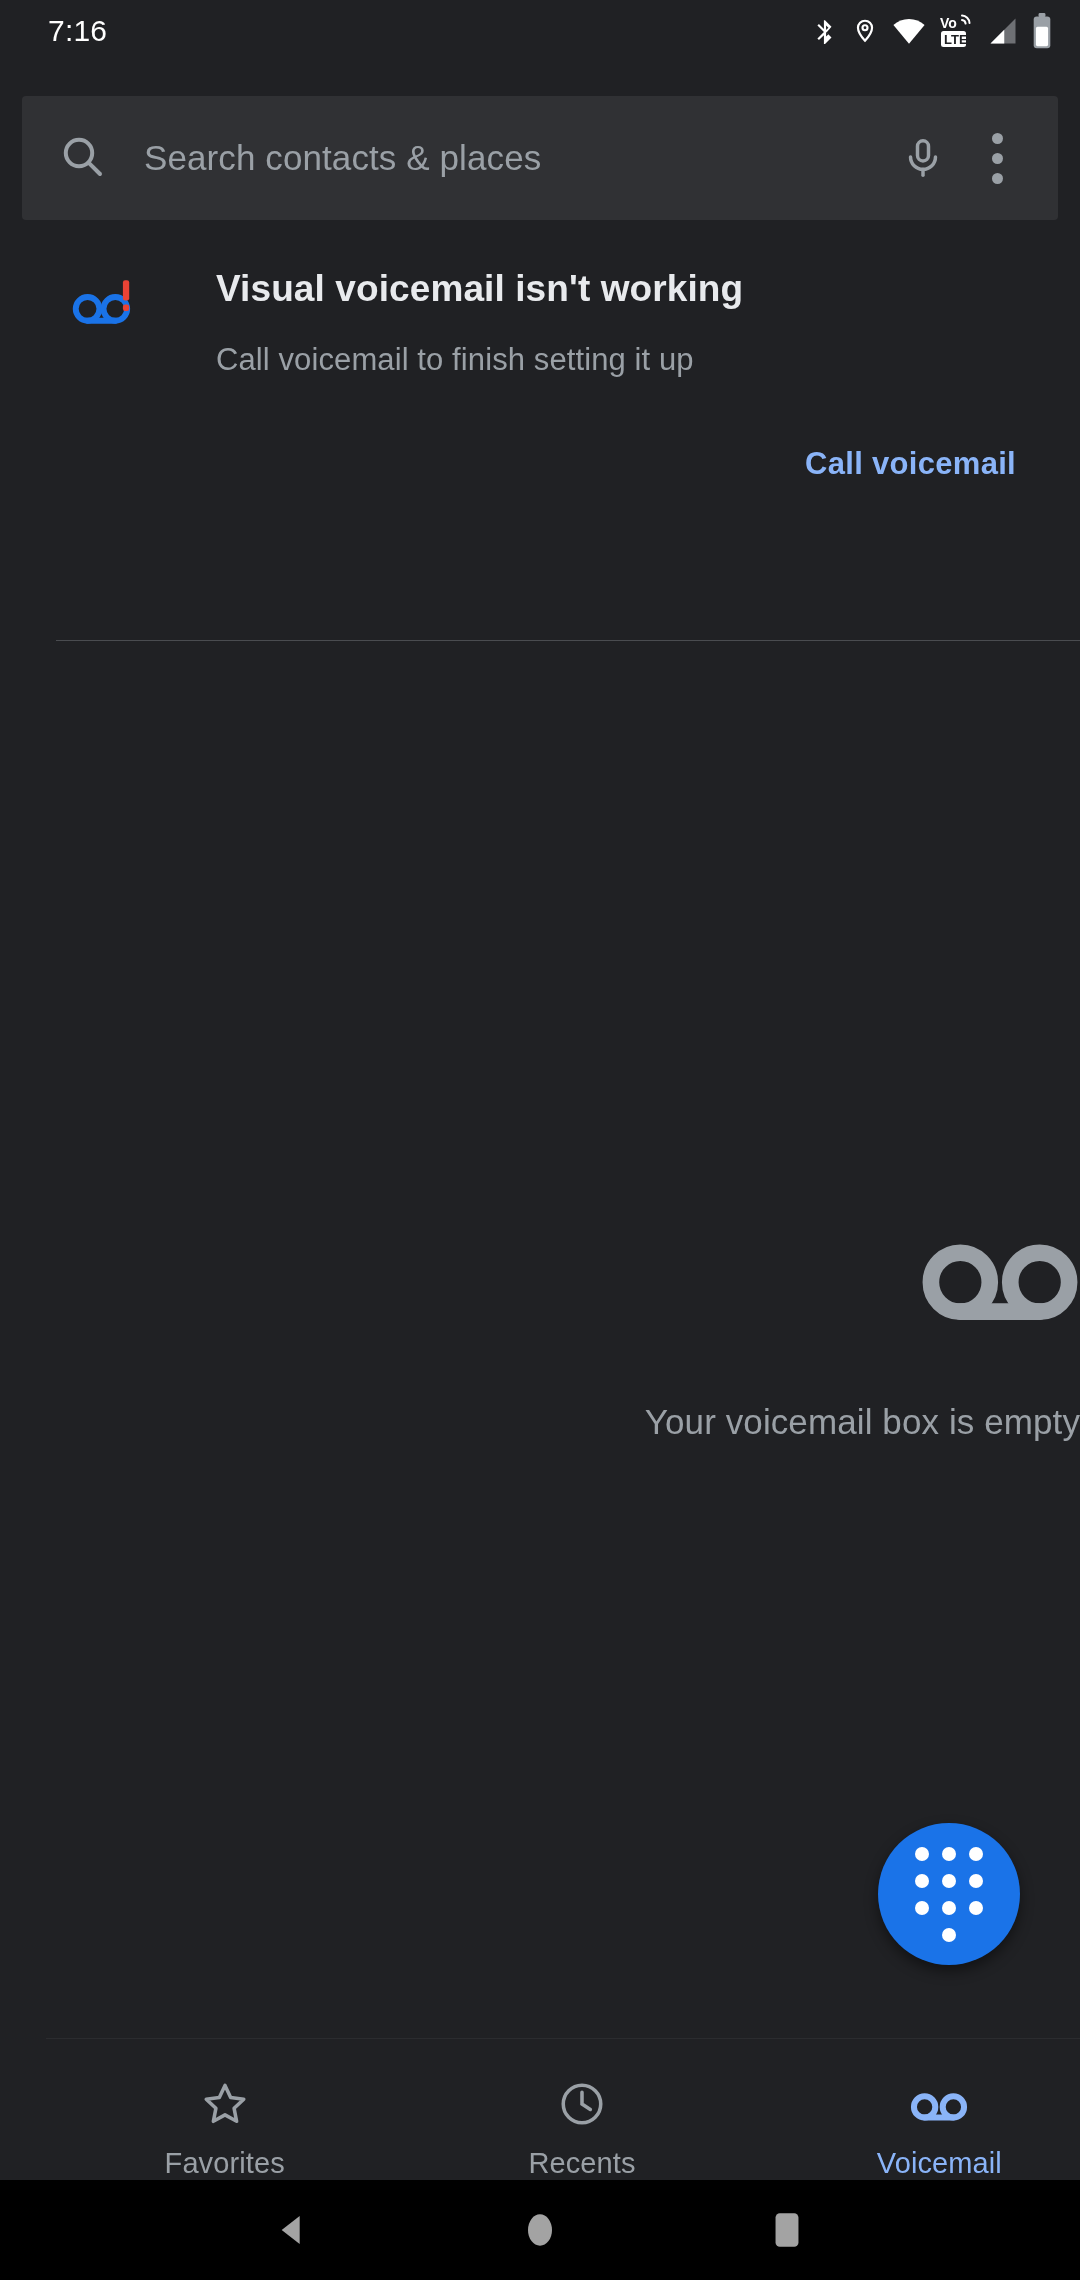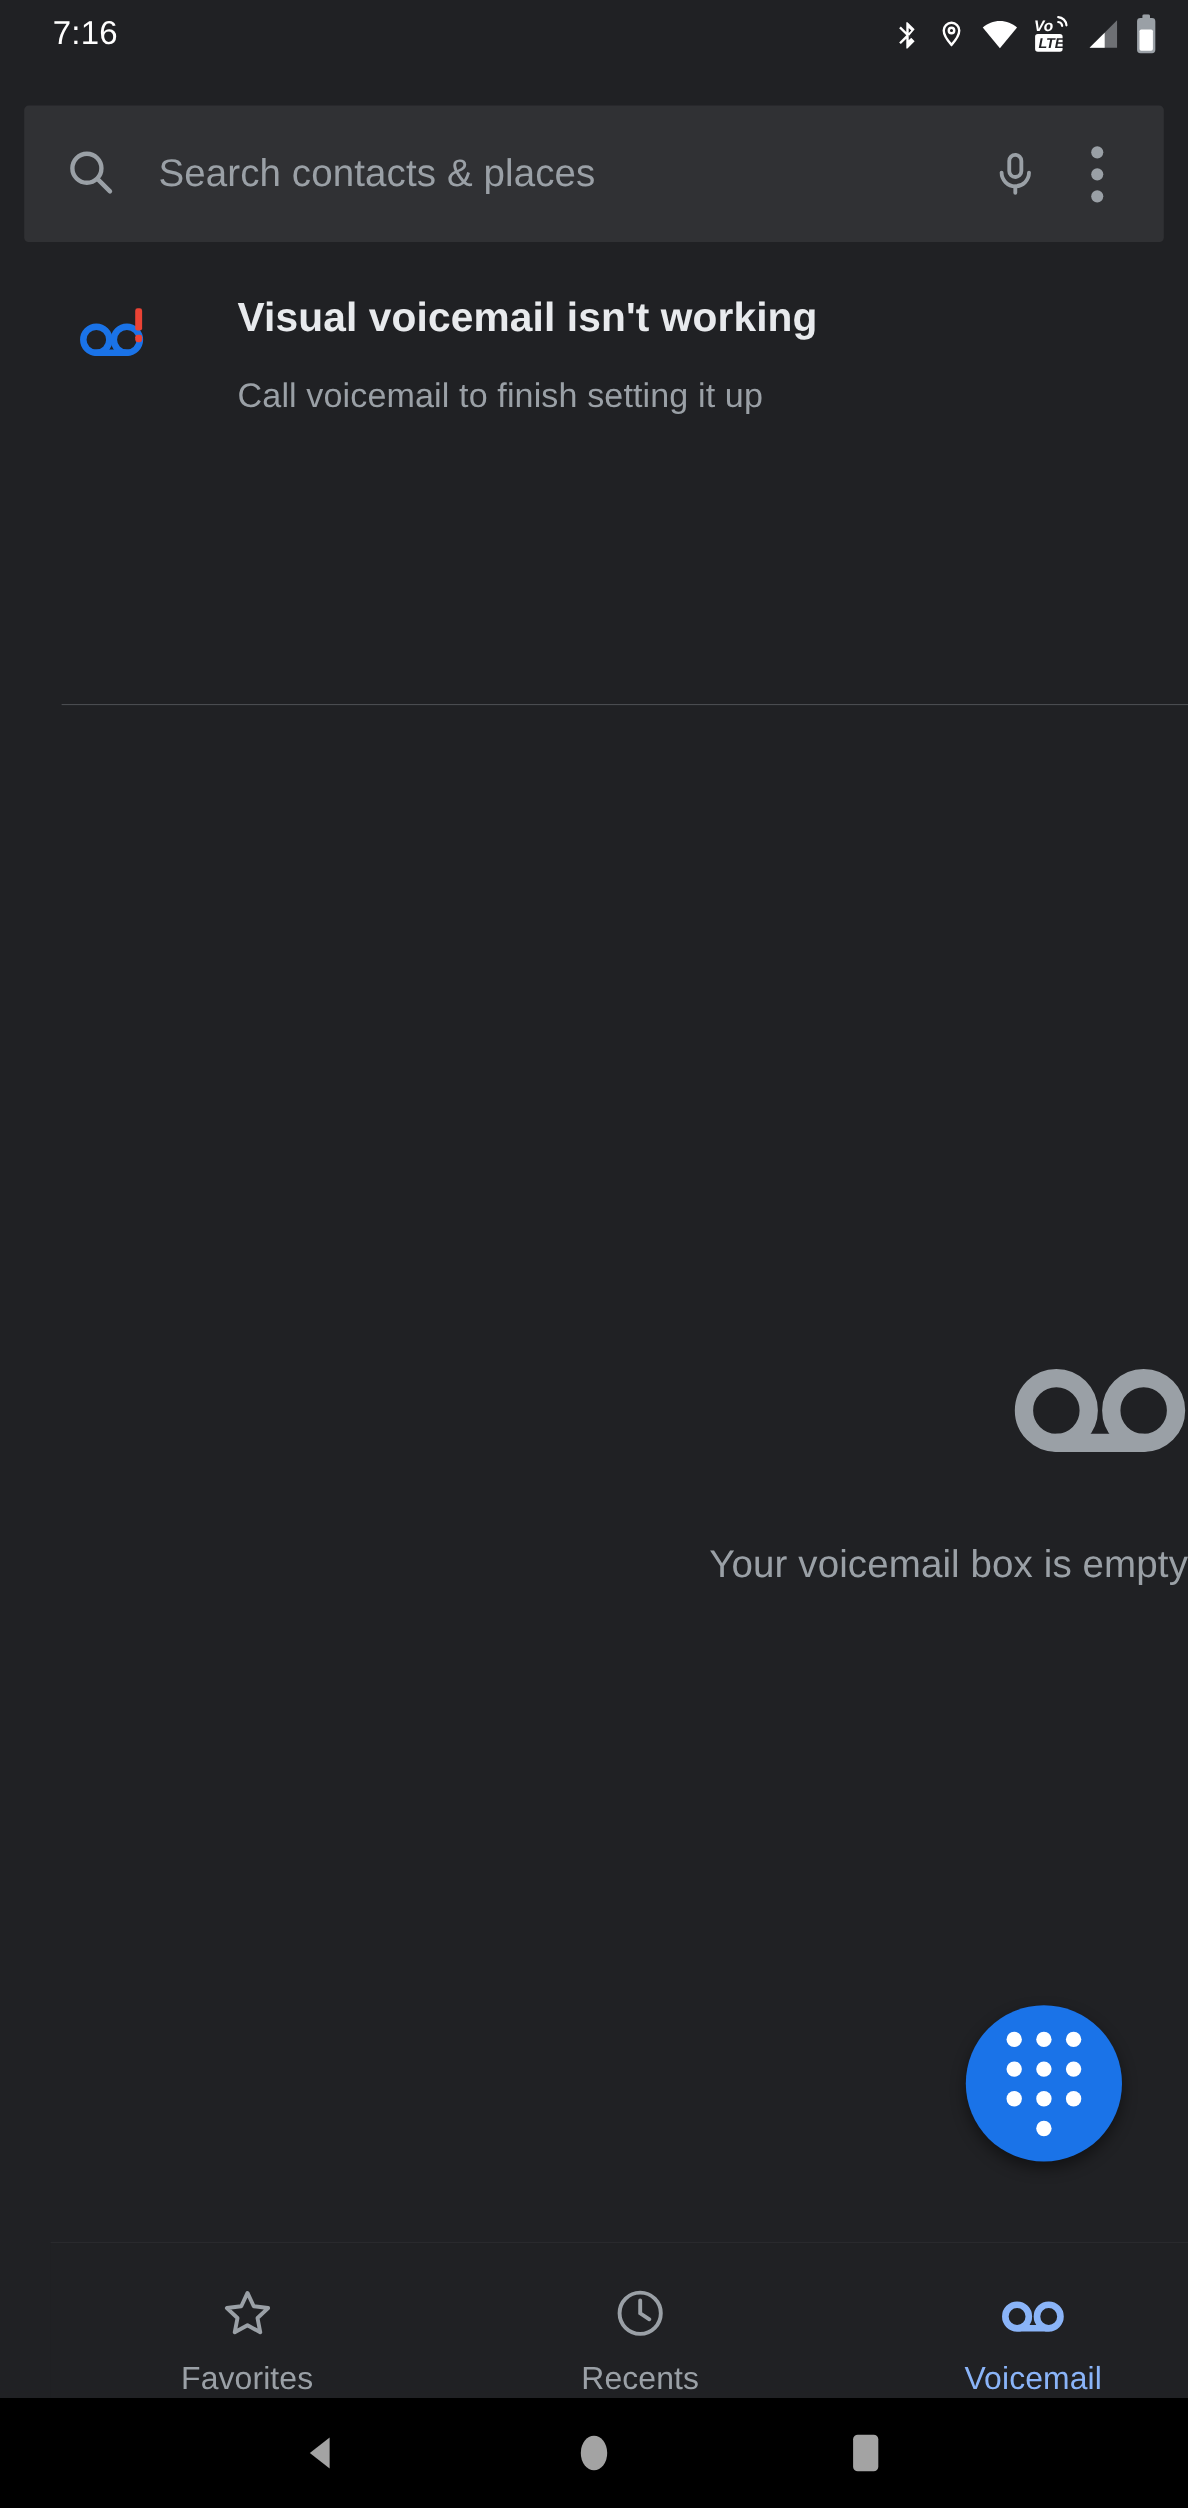--- a/index.html
+++ b/index.html
@@ -11,21 +11,21 @@
     position:relative;
   }
 
   
   .statusbar{
     position:absolute; top:0; left:0; width:1080px; height:62px;
     display:flex; align-items:center; justify-content:space-between;
     padding:0 28px 0 48px;
   }
   .status-time{ color:#ffffff; font-size:30px; letter-spacing:0.2px; }
-  .status-icons{ display:flex; align-items:center; gap:14px;font-style:italic; }
+  .status-icons{ display:flex; align-items:center; gap:14px; }
   .status-icons svg{ display:block; }
 
   
   .searchbar{
     position:absolute; top:96px; left:22px;
     width:1036px; height:124px;
     background:#303134; border-radius:4px;
     display:flex; align-items:center;
     padding:0 22px 0 36px;
   }
@@ -210,20 +210,23 @@
         </g>
         <rect x="28.6" y="0.5" width="3.4" height="11" rx="1.2" fill="#ea4335"></rect>
         <rect x="28.6" y="13.6" width="3.4" height="3.6" rx="1.2" fill="#ea4335"></rect>
       </svg>
     </span>
     <div class="alert-texts">
       <div class="alert-title">Visual voicemail isn't working</div>
       <div class="alert-sub">Call voicemail to finish setting it up</div>
     </div>
   </div>
+  <div class="alert-actions">
+    <span class="alert-action-link">Call voicemail</span>
+  </div>
 </div>
 <div class="alert-divider" style="top:640px;"></div>
 
 <div class="empty-state">
   <span class="empty-icon">
     <svg width="160" height="96" viewBox="0 0 50 30">
       <g fill="none" stroke="#9aa0a6" stroke-width="5.2" stroke-linecap="round">
         <circle cx="12.6" cy="13.2" r="9.2"></circle>
         <circle cx="37.4" cy="13.2" r="9.2"></circle>
         <line x1="12.6" y1="22.4" x2="37.4" y2="22.4"></line>

